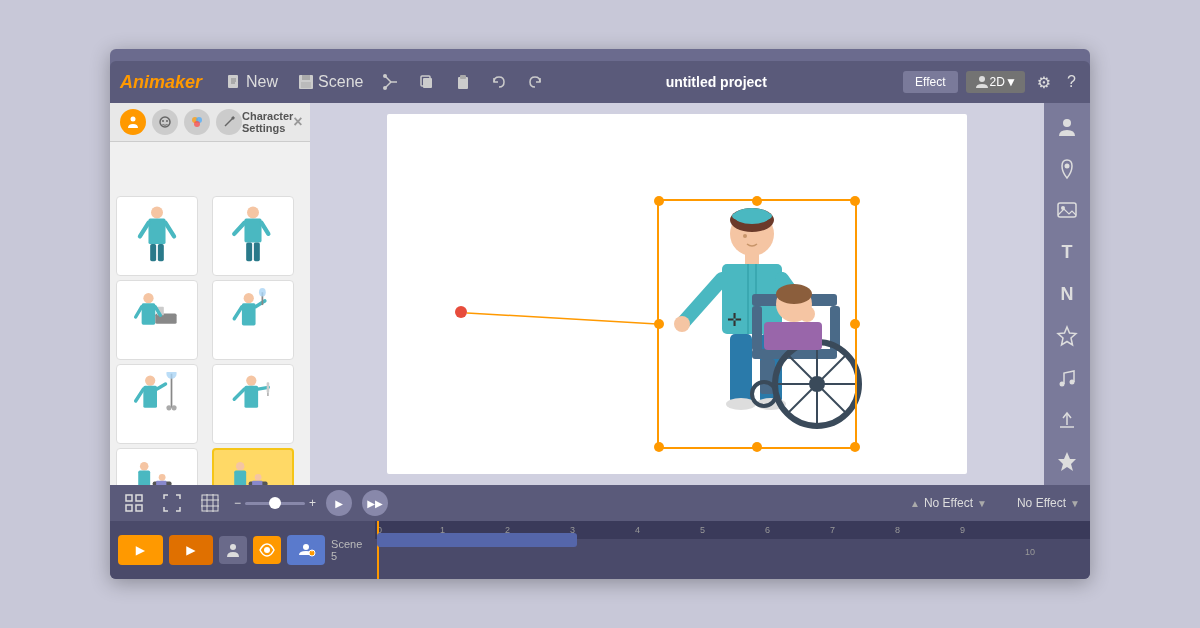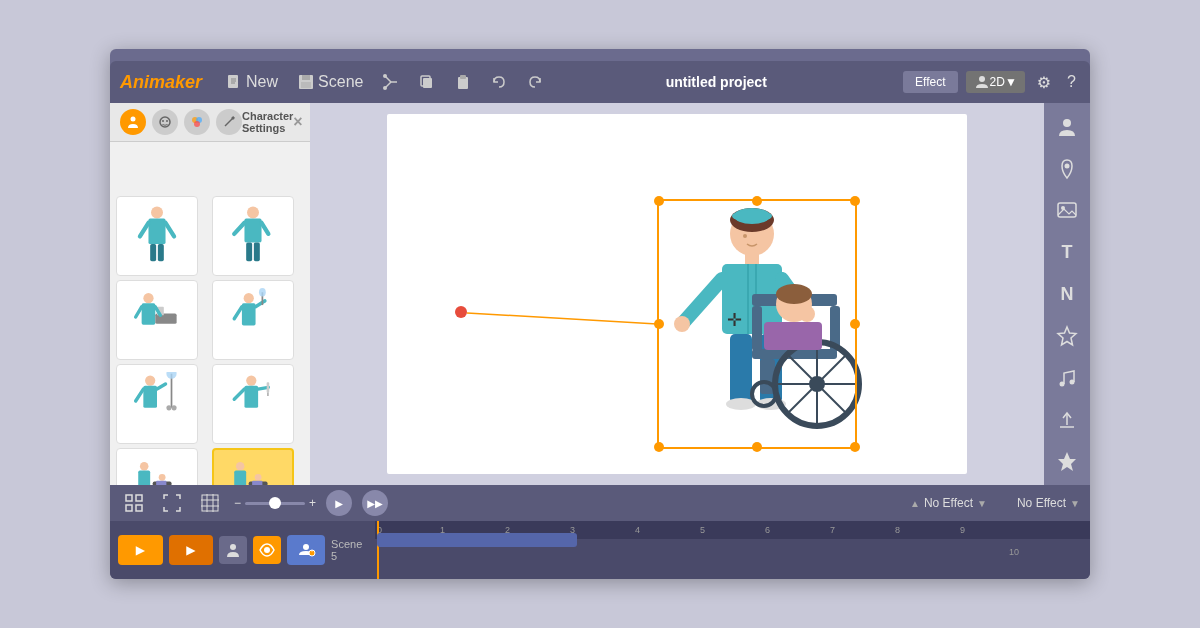--- a/index.html
+++ b/index.html
@@ -903,21 +903,21 @@
           <span class="ruler-mark" style="left:2px;">0</span>
           <span class="ruler-mark" style="left:65px;">1</span>
           <span class="ruler-mark" style="left:130px;">2</span>
           <span class="ruler-mark" style="left:195px;">3</span>
           <span class="ruler-mark" style="left:260px;">4</span>
           <span class="ruler-mark" style="left:325px;">5</span>
           <span class="ruler-mark" style="left:390px;">6</span>
           <span class="ruler-mark" style="left:455px;">7</span>
           <span class="ruler-mark" style="left:520px;">8</span>
           <span class="ruler-mark" style="left:585px;">9</span>
-          <span class="ruler-mark" style="left:634px;margin-top:44px;">10</span>
+          <span class="ruler-mark" style="left:650px;margin-top:44px;">10</span>
         </div>
         <div class="timeline-tracks">
 
           <div style="position:absolute;top:0;left:2px;width:2px;height:100%;background:#f90;pointer-events:none;"></div>
 
           <div style="position:absolute;top:12px;left:2px;height:14px;width:200px;background:#5566aa;border-radius:3px;"></div>
         </div>
       </div>
     </div>
   </div>

